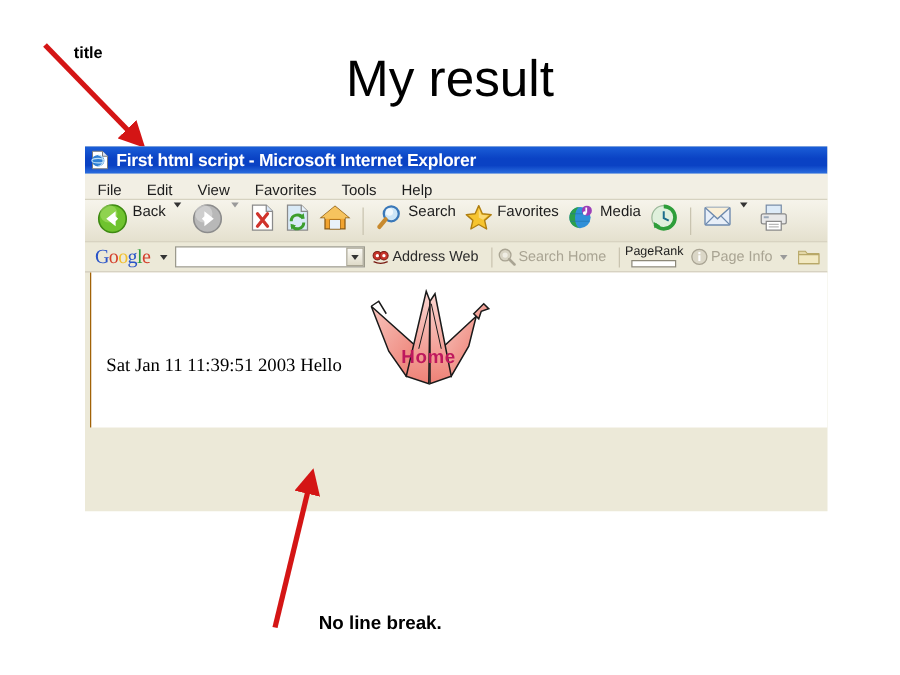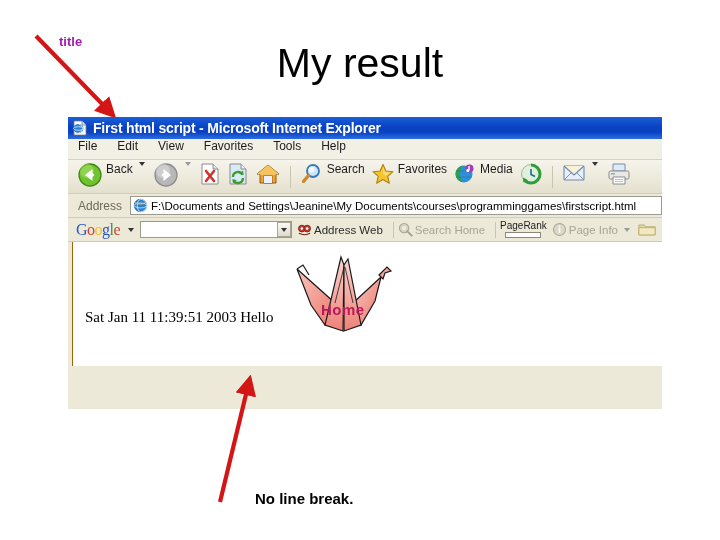--- a/index.html
+++ b/index.html
@@ -18,21 +18,21 @@
   
   #slide {
     position: absolute;
     inset: 0;
     width: 720px;
     height: 540px;
   }
 
   .anno-label {
     position: absolute;
-    color: #a21caf;
+    color: #000000;
     font-weight: bold;
     font-size: 13px;
     font-family: "Liberation Sans", sans-serif;
     white-space: nowrap;
   }
   #anno-title-label { left: 59px; top: 34px; }
 
   #slide-title {
     position: absolute;
     left: 0;
@@ -97,21 +97,21 @@
     white-space: nowrap;
     letter-spacing: -0.2px;
   }
 
   
   #menu-bar {
     height: 21px;
     background: #F2EFE4;
     border-bottom: 1px solid #D6D2C0;
     display: flex;
-    align-items: flex-start;
+    align-items: flex-end;
     padding-left: 10px;
     box-sizing: border-box;
   }
   .menu-item {
     font-size: 12px;
     color: #1c1c1c;
     font-family: "Liberation Sans", sans-serif;
     margin-right: 20px;
     white-space: nowrap;
     cursor: default;
@@ -457,32 +457,20 @@
         <svg width="26" height="24" viewBox="0 0 26 24">
           <path d="M7 2 h12 v7 h-12 z" fill="#DDEBF8" stroke="#7A8EA8" stroke-width="1"></path>
           <rect x="3" y="9" width="20" height="8" rx="1.5" fill="#E8E8E8" stroke="#8A8A8A" stroke-width="1"></rect>
           <rect x="5" y="11" width="4" height="1.6" fill="#9AA8B8"></rect>
           <path d="M7 15 h12 v7 h-12 z" fill="#FFFFFF" stroke="#8A8A8A" stroke-width="1"></path>
           <path d="M9 17.5 h8 M9 19.5 h8" stroke="#B8B8B8" stroke-width="0.9"></path>
         </svg>
       </div>
     </div>
 
-    <div id="address-bar">
-      <span id="address-label">Address</span>
-      <div id="address-field">
-        <svg width="15" height="15" viewBox="0 0 16 16">
-          <circle cx="8" cy="8" r="6.6" fill="#2E7FD4" stroke="#1A5B9E" stroke-width="0.9"></circle>
-          <ellipse cx="8" cy="8" rx="6.6" ry="2.6" fill="none" stroke="#CFE7FA" stroke-width="0.9"></ellipse>
-          <path d="M8 1.4 a6.6 6.6 0 0 1 0 13.2 a3.4 6.6 0 0 1 0 -13.2" fill="none" stroke="#CFE7FA" stroke-width="0.9"></path>
-          <path d="M2.5 5 q5.5 2.5 11 0" fill="none" stroke="#F2C02E" stroke-width="1.1"></path>
-        </svg>
-        <span id="address-text">F:\Documents and Settings\Jeanine\My Documents\courses\programminggames\firstscript.html</span>
-      </div>
-    </div>
 
     <div id="google-bar">
       <span id="google-logo"><span class="g1">G</span><span class="o1">o</span><span class="o2">o</span><span class="g2">g</span><span class="l1">l</span><span class="e1">e</span></span>
       <span class="tb-caret"></span>
 
       <div id="google-search-field">
         <div id="google-dropdown-btn">
           <span style="width:0;height:0;border-left:3px solid transparent;border-right:3px solid transparent;border-top:4px solid #333;"></span>
         </div>
       </div>

